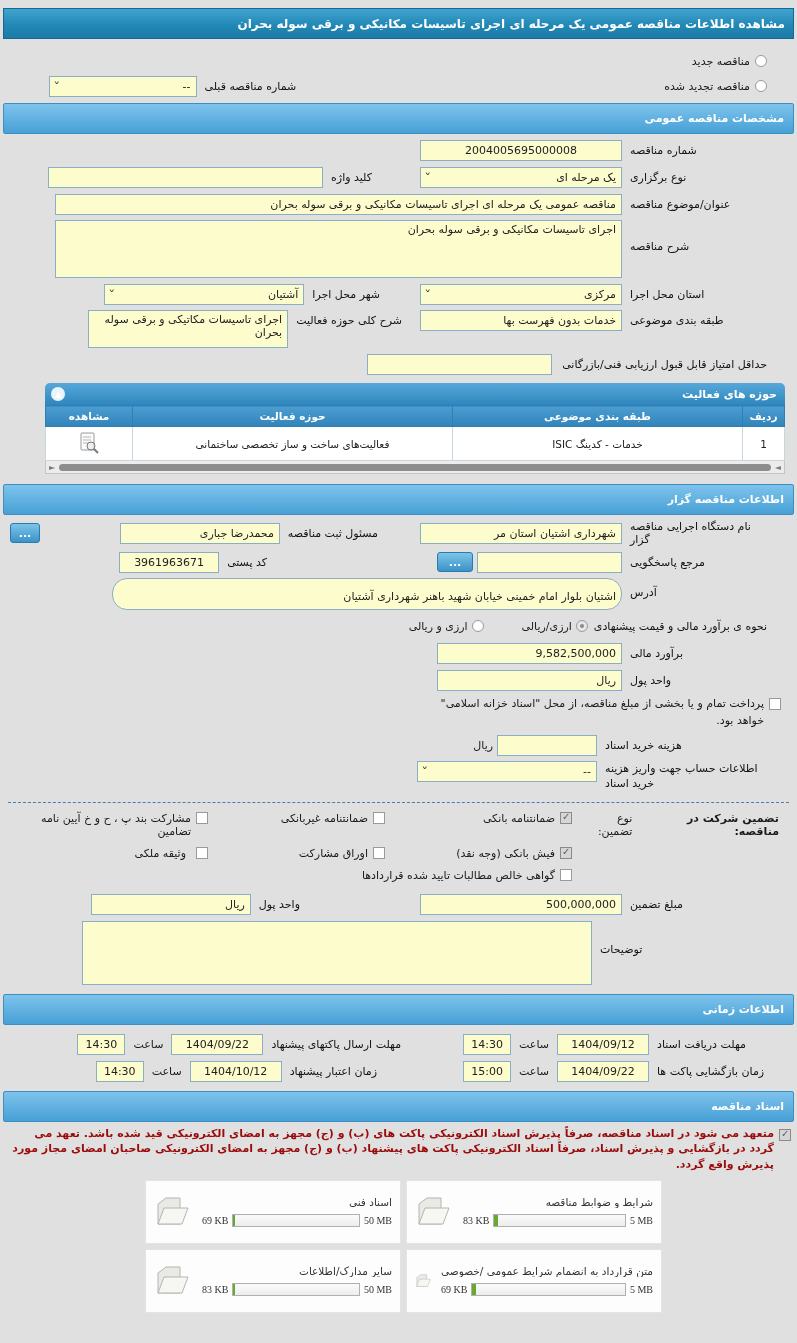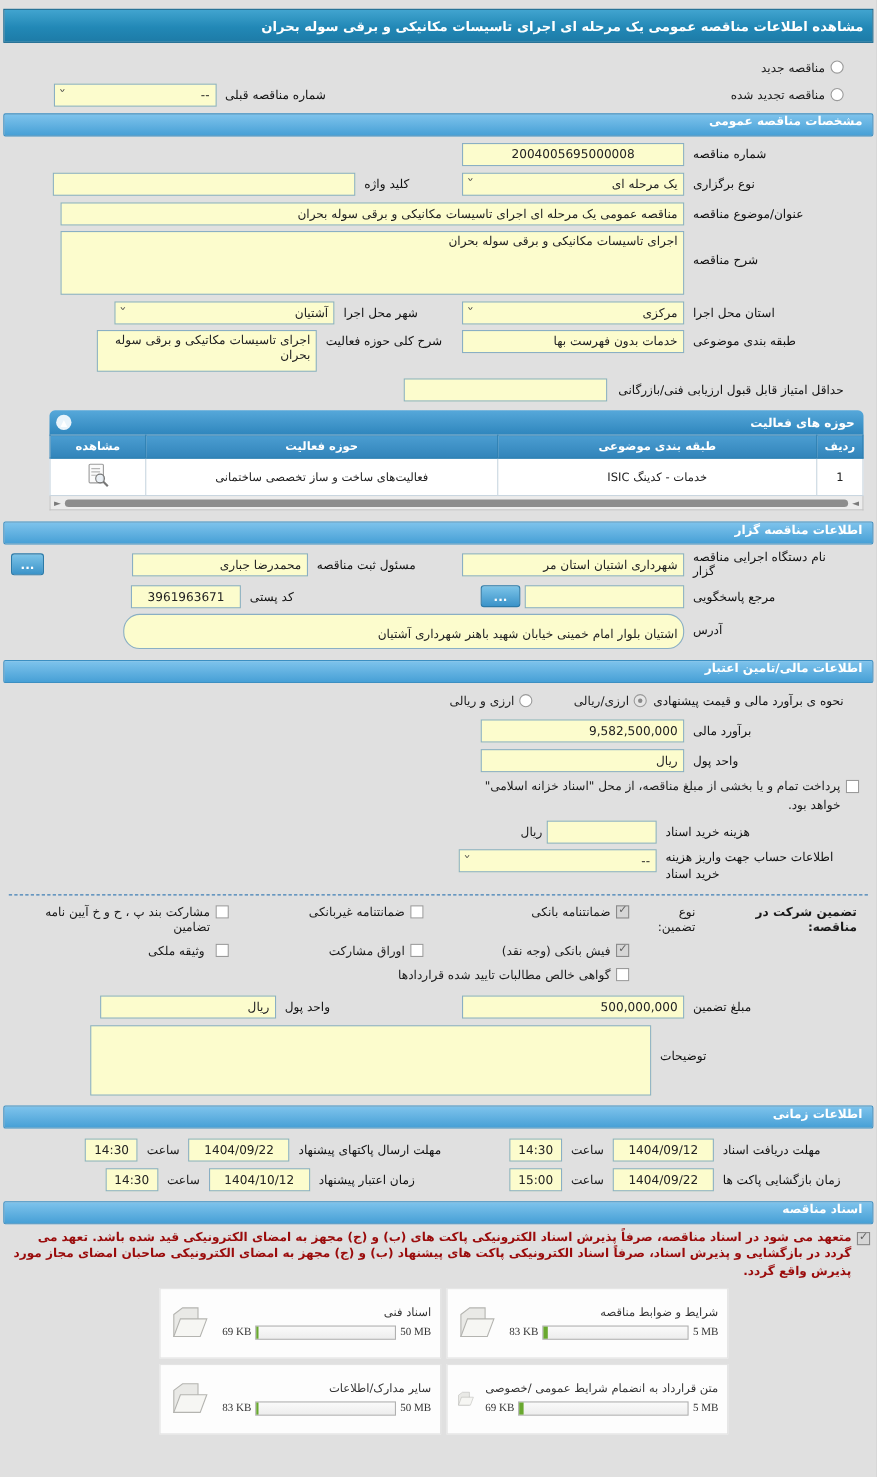--- a/index.html
+++ b/index.html
@@ -3,21 +3,21 @@
 <meta charset="utf-8">
 <style>
   * { box-sizing: border-box; margin:0; padding:0; }
   html,body { background:#cfcfcf; }
   body { font-family:"DejaVu Sans", sans-serif; font-size:11px; color:#1a1a1a; }
   .page { position:relative; width:797px; height:1343px; margin:0 auto; background:#e0e0e0; overflow:hidden; direction:rtl; }
 
   
   .bar-main { margin:8px 3px 0 3px; height:31px; background:linear-gradient(180deg,#41a4cf 0%,#2288b6 55%,#1d7ba7 100%); border:1px solid #16688f; display:flex; align-items:center; justify-content:flex-start; padding:0 8px; }
   .bar-main .ttl { color:#fff; font-weight:bold; font-size:12px; white-space:nowrap; }
-  .bar-sub { margin:6px 3px 0 3px; height:21px; background:linear-gradient(180deg,#7ec3ec 0%,#47a0d6 100%); border:1px solid #3c8fc2; display:flex; padding:0 9px; border-radius:2px; }
+  .bar-sub { margin:6px 3px 0 3px; height:31px; background:linear-gradient(180deg,#7ec3ec 0%,#47a0d6 100%); border:1px solid #3c8fc2; display:flex; align-items:center; padding:0 9px; border-radius:2px; }
   .bar-sub span { color:#fff; font-weight:bold; font-size:11px; }
 
   
   .row { display:flex; align-items:center; margin:5px 8px 0 8px; padding-right:22px; min-height:22px; }
   .lbl { width:145px; text-align:left; padding-left:8px; flex:0 0 auto; color:#111; }
   .lbl.auto { width:auto; }
   .inp, .sel, .ta { background:#fcfccd; border:1px solid #8aafc4; height:21px; padding:2px 5px; font-size:11px; color:#222; overflow:hidden; white-space:nowrap; }
   .inp { display:flex; align-items:center; }
   .inp.center { justify-content:center; }
   .num { direction:ltr; unicode-bidi:bidi-override; }
@@ -220,23 +220,20 @@
     <div class="inp w100 center">
         <span class="num">3961963671</span>
       </div>
   </div>
 
   <div class="row" style="align-items:flex-start;">
     <span class="lbl" style="margin-top:8px;">آدرس</span>
     <div class="ta" style="width:510px; height:32px; padding-top:11px;border-radius:15px;"><span>اشتیان بلوار امام خمینی خیابان شهید باهنر شهرداری آشتیان</span></div>
   </div>
 
-  <div class="bar-sub" style="margin-top:10px;">
-      <span>اطلاعات مالی/تامین اعتبار</span>
-    </div>
 
   <div class="row">
     <span class="lbl auto" style="padding-left:6px;">نحوه ی برآورد مالی و قیمت پیشنهادی</span>
     <span class="rdo sel"></span>
     <span style="margin-right:4px;">ارزی/ریالی</span>
     <span class="rdo" style="margin-right:38px;"></span>
     <span style="margin-right:4px;">ارزی و ریالی</span>
   </div>
 
   <div class="row">

